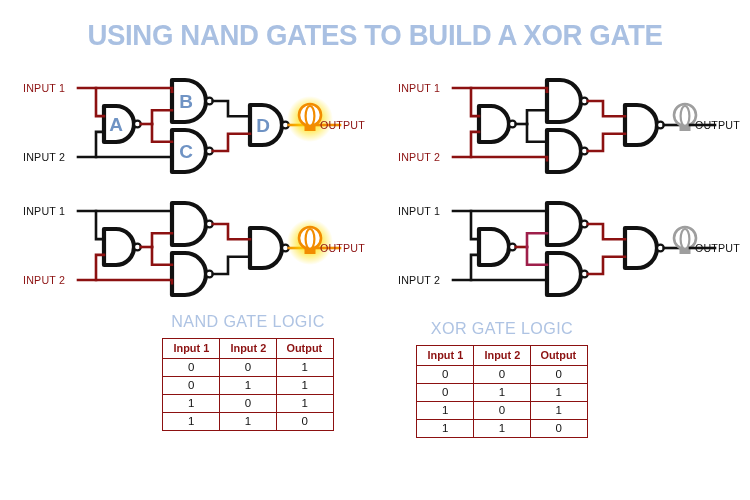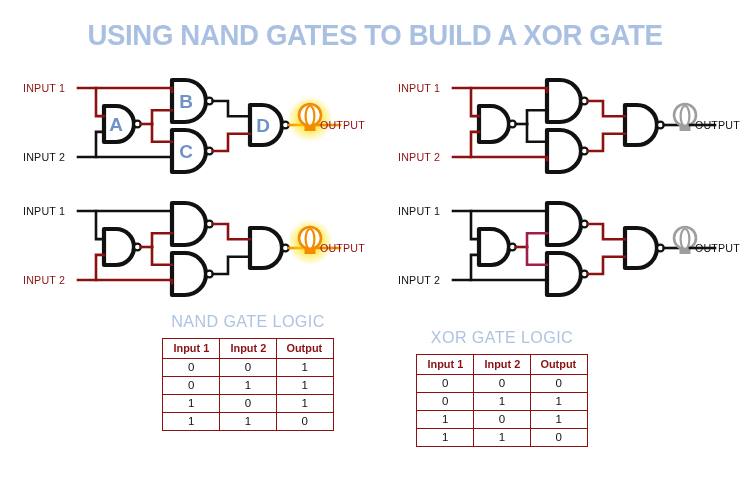--- a/index.html
+++ b/index.html
@@ -28,21 +28,21 @@
     transform:scaleX(0.93);
   }
   .gate-letter{
     font-family:"Liberation Sans", sans-serif;
     font-size:19px;font-weight:bold;fill:#6f93c4;
   }
 
   .tables-area{position:absolute;left:0;top:312px;width:750px;height:150px;}
   .table-block{position:absolute;width:260px;}
   #nand-block{left:118px;top:0;}
-  #xor-block{left:372px;top:16px;}
+  #xor-block{left:372px;top:7px;}
   .table-title{
     text-align:center;
     font-family:"Liberation Sans", sans-serif;
     font-size:17px;color:#aec3e3;letter-spacing:0.4px;
     transform:scaleX(0.95);
     margin-bottom:6px;
   }
   table.logic{
     border-collapse:collapse;margin:0 auto;
     border:1px solid #8c1111;

